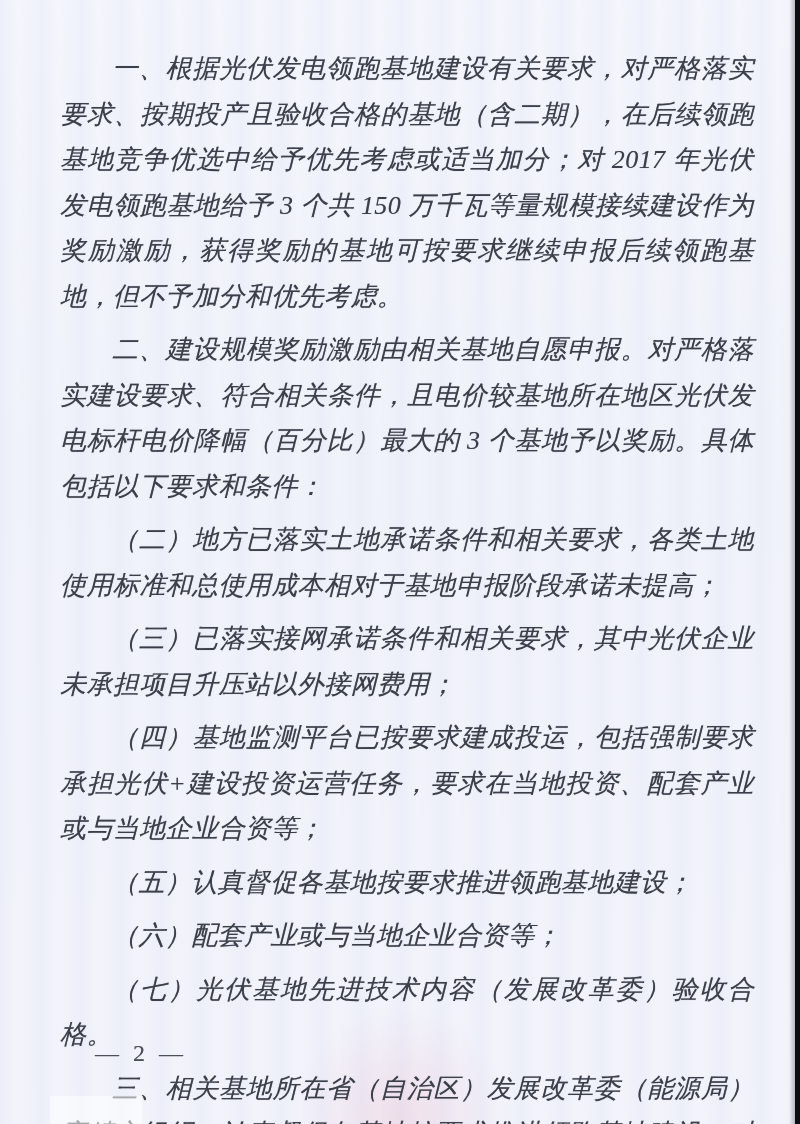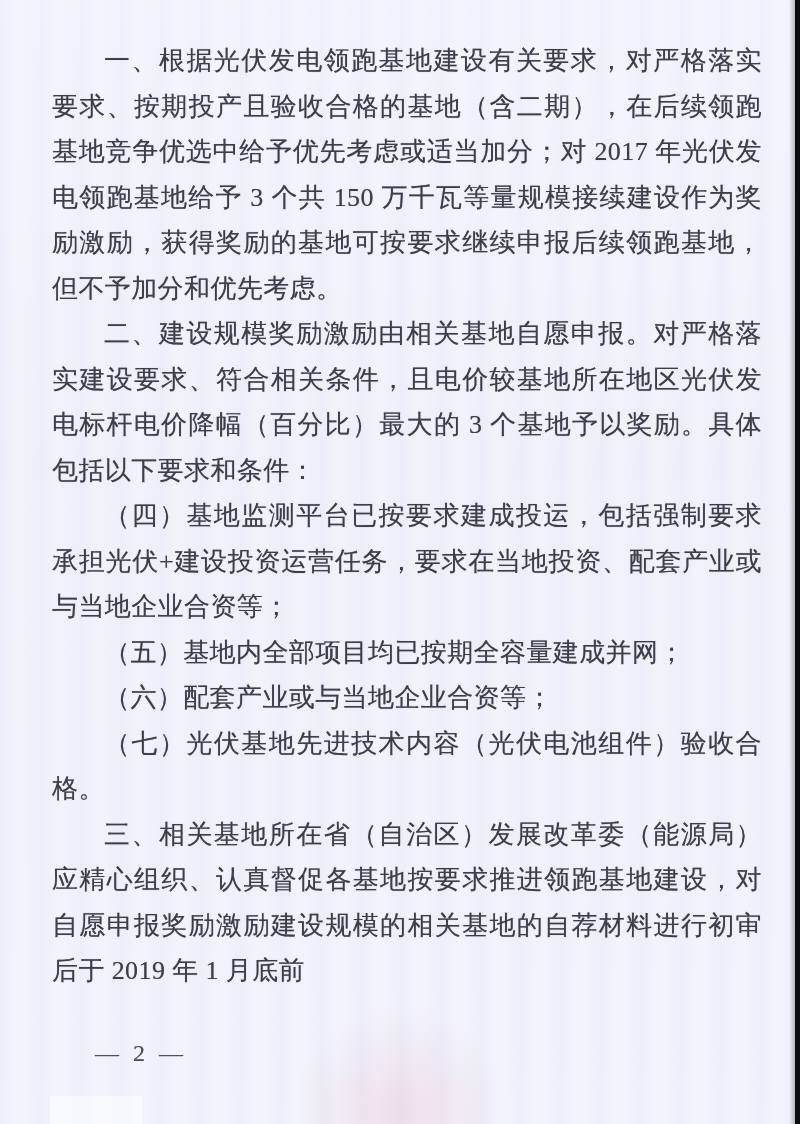--- a/index.html
+++ b/index.html
@@ -45,22 +45,23 @@
     left: 52px;
     width: 710px;
     color: #3b3f49;
     font-size: 26px;
     line-height: 45.5px;
     text-align: justify;
     letter-spacing: 0.4px;
     text-shadow: 0 0 0.7px rgba(59,63,73,0.55);
   }
   .para {
-    margin: 0;
+    margin: 8px;
     text-indent: 2em;
+    font-style: italic;
   }
   .footer {
     position: absolute;
     left: 95px;
     top: 1040px;
     color: #4b5059;
     font-size: 24px;
     letter-spacing: 4px;
     text-shadow: 0 0 0.6px rgba(75,80,89,0.5);
   }
@@ -75,24 +76,26 @@
   }
 </style>
 </head>
 <body>
 
 <div class="page">
 
   <div class="content">
     <p class="para">一、根据光伏发电领跑基地建设有关要求，对严格落实要求、按期投产且验收合格的基地（含二期），在后续领跑基地竞争优选中给予优先考虑或适当加分；对 2017 年光伏发电领跑基地给予 3 个共 150 万千瓦等量规模接续建设作为奖励激励，获得奖励的基地可按要求继续申报后续领跑基地，但不予加分和优先考虑。</p>
     <p class="para">二、建设规模奖励激励由相关基地自愿申报。对严格落实建设要求、符合相关条件，且电价较基地所在地区光伏发电标杆电价降幅（百分比）最大的 3 个基地予以奖励。具体包括以下要求和条件：</p>
+    <p class="para">（二）地方已落实土地承诺条件和相关要求，各类土地使用标准和总使用成本相对于基地申报阶段承诺未提高；</p>
+    <p class="para">（三）已落实接网承诺条件和相关要求，其中光伏企业未承担项目升压站以外接网费用；</p>
     <p class="para">（四）基地监测平台已按要求建成投运，包括强制要求承担光伏+建设投资运营任务，要求在当地投资、配套产业或与当地企业合资等；</p>
-    <p class="para">（五）基地内全部项目均已按期全容量建成并网；</p>
+    <p class="para">（五）认真督促各基地按要求推进领跑基地建设；</p>
     <p class="para">（六）配套产业或与当地企业合资等；</p>
-    <p class="para">（七）光伏基地先进技术内容（光伏电池组件）验收合格。</p>
+    <p class="para">（七）光伏基地先进技术内容（发展改革委）验收合格。</p>
     <p class="para">三、相关基地所在省（自治区）发展改革委（能源局）应精心组织、认真督促各基地按要求推进领跑基地建设，对自愿申报奖励激励建设规模的相关基地的自荐材料进行初审后于 2019 年 1 月底前</p>
   </div>
 
   <div class="footer">— 2 —</div>
 
   <div class="artifact-bl"></div>
   <div class="edge-right-soft"></div>
   <div class="edge-right"></div>
 
 </div>

